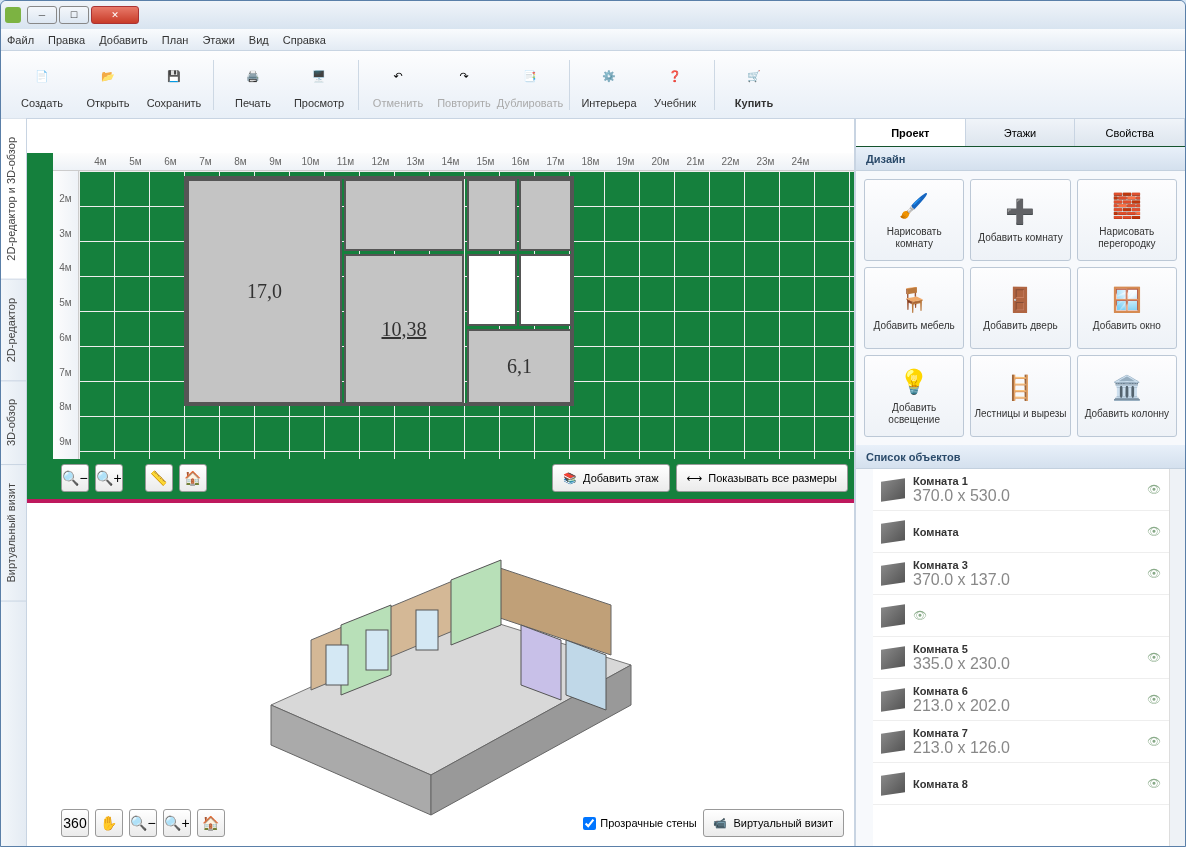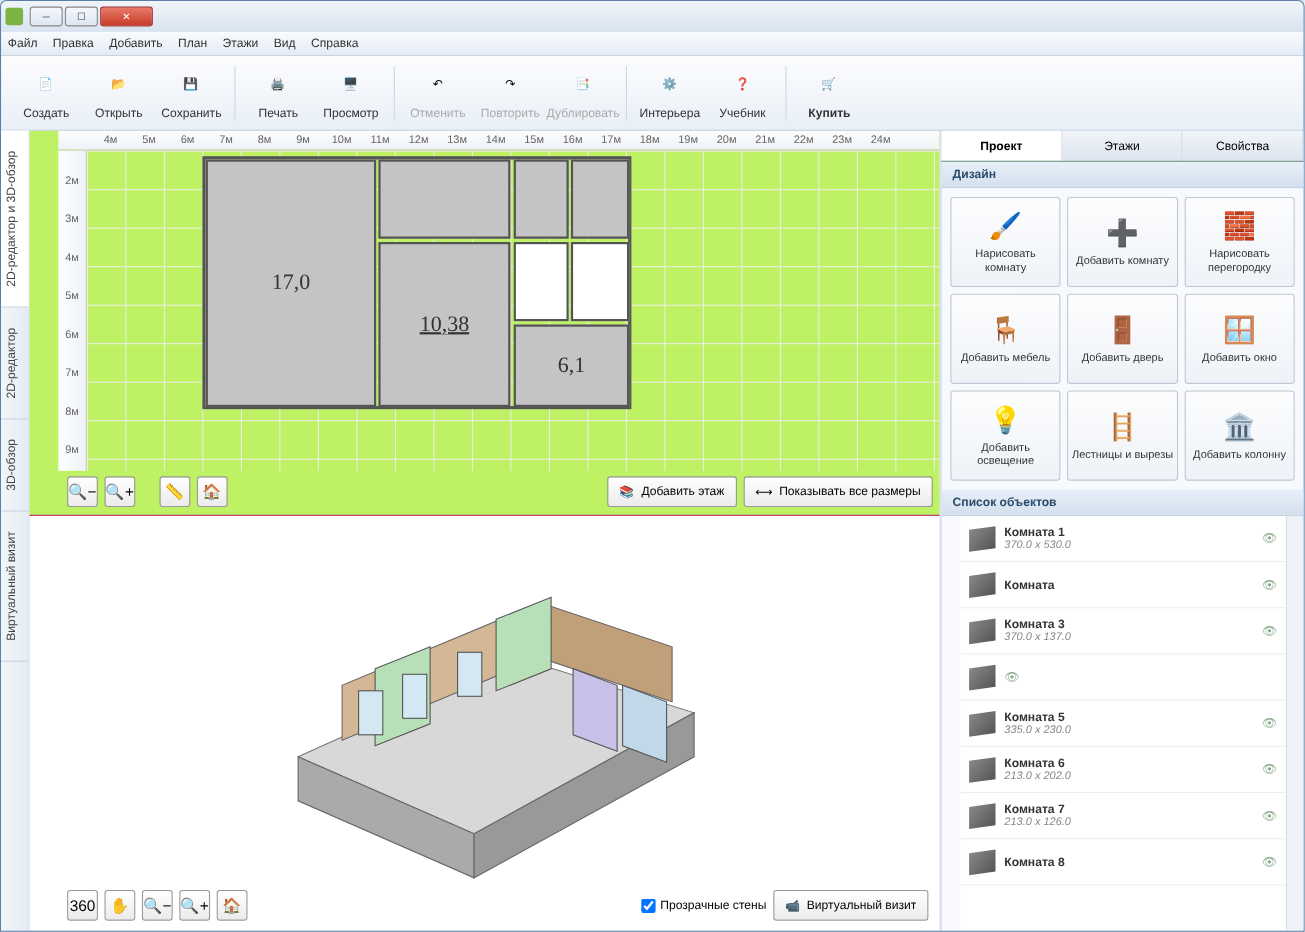--- a/index.html
+++ b/index.html
@@ -16,21 +16,21 @@
 .tool-btn { width: 62px; height: 60px; display:flex; flex-direction:column; align-items:center; justify-content:center; gap:4px; border-radius:3px; cursor:pointer;}
 .tool-btn .ico { width:32px; height:32px; display:flex; align-items:center; justify-content:center; }
 .tool-btn .lbl { font-size:11px; color:#333; }
 .tool-btn.disabled .lbl { color:#aaa; }
 .tool-sep { width:1px; height:50px; background:#cdd8e4; margin:0 4px;}
 .main { display:flex; height: 727px; background:#fff; }
 .side-tabs { width:26px; background:linear-gradient(90deg,#f2f6fa,#e4ebf3); border-right:1px solid #c8d4e2; display:flex; flex-direction:column;}
 .side-tab { flex:0 0 auto; writing-mode:vertical-rl; transform:rotate(180deg); padding:18px 4px; text-align:center; border-top:1px solid #c8d4e2; cursor:pointer; color:#444;}
 .side-tab.active { background:#fff; }
 .center { flex:1; display:flex; flex-direction:column; border-right:1px solid #c8d4e2;}
-.view2d { position:relative; height:350px; background:#bef264; border-bottom:1px solid #be185d; overflow:hidden;}
+.view2d { position:relative; height:350px; background:#15803d; border-bottom:4px solid #be185d; overflow:hidden;margin-top:34px;}
 .ruler-h { position:absolute; top:0; left:26px; right:0; height:18px; background:linear-gradient(#fdfdfd,#eef2f7); border-bottom:1px solid #ccc; display:flex; align-items:center; padding-left:30px; gap:0; }
 .ruler-h span { width:35px; font-size:10px; color:#666; text-align:center;}
 .ruler-v { position:absolute; top:18px; left:26px; bottom:40px; width:26px; background:linear-gradient(90deg,#fdfdfd,#eef2f7); border-right:1px solid #ccc; display:flex; flex-direction:column; padding-top:10px;}
 .ruler-v span { height:35px; font-size:10px; color:#666; text-align:center; display:flex; align-items:center; justify-content:center;}
 .grid-canvas { position:absolute; top:18px; left:52px; right:0; bottom:40px;
   background-image: linear-gradient(#eee 1px,transparent 1px),linear-gradient(90deg,#eee 1px,transparent 1px);
   background-size: 35px 35px; }
 .floorplan { position:absolute; top:5px; left:105px; width:390px; height:230px; border:3px solid #555;}
 .room { position:absolute; background:#c4c4c4; border:2px solid #555; display:flex; align-items:center; justify-content:center; font-family:Georgia,serif; font-size:20px; color:#333;}
 .view2d-controls { position:absolute; bottom:6px; left:34px; right:6px; height:30px; display:flex; align-items:center; gap:6px;}
@@ -47,21 +47,21 @@
 .section-hdr { height:24px; background:linear-gradient(#e8f0f9,#d4e0ee); border-bottom:1px solid #c3d0de; display:flex; align-items:center; padding:0 10px; font-weight:bold; color:#2a4a6a;}
 .design-grid { display:grid; grid-template-columns:repeat(3,1fr); gap:6px; padding:8px; }
 .design-btn { height:82px; border:1px solid #bcc8d6; border-radius:3px; background:linear-gradient(#fdfdfe,#eef2f7); display:flex; flex-direction:column; align-items:center; justify-content:center; gap:4px; cursor:pointer; text-align:center;}
 .design-btn .dico { width:32px; height:32px; display:flex; align-items:center; justify-content:center; font-size:24px;}
 .design-btn .dlbl { font-size:10px; color:#333; line-height:1.2; padding:0 2px;}
 .obj-list { flex:1; overflow-y:auto; background:#fff;margin-left:17px;}
 .obj-item { height:42px; border-bottom:1px solid #eee; display:flex; align-items:center; padding:0 8px; gap:8px;}
 .obj-item .cube { width:24px; height:20px; background:linear-gradient(135deg,#888,#555); transform:skewY(-8deg);}
 .obj-item .info { flex:1;}
 .obj-item .name { font-size:11px; color:#333; font-weight:bold;}
-.obj-item .dims { font-size:10px; color:#888;font-style:italic;}
+.obj-item .dims { font-size:16px; color:#888;}
 .obj-item .eye { color:#8a8; font-size:11px;}
 .scrollbar { width:16px; background:#eef2f6; border-left:1px solid #ddd;}
 </style>
 </head>
 <body>
 
 <div class="titlebar">
   <div class="app-icon"></div>
   <div class="win-btns">
     <div class="win-btn">─</div>

